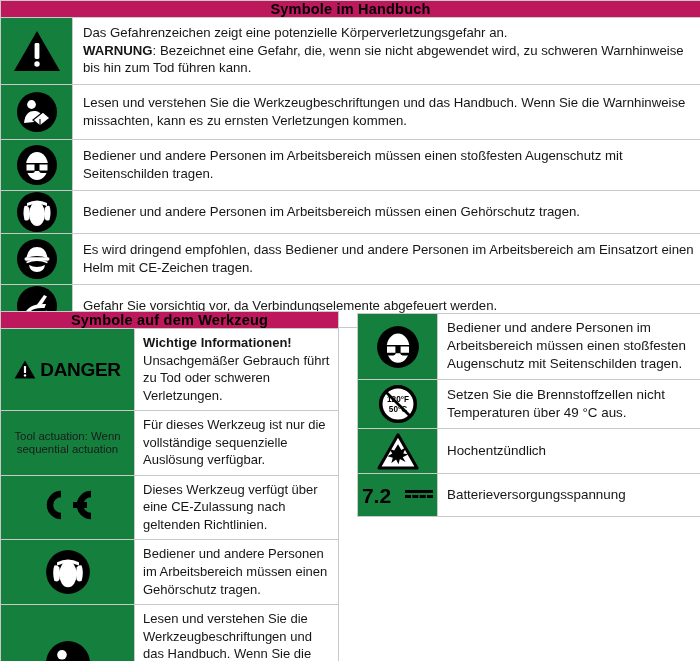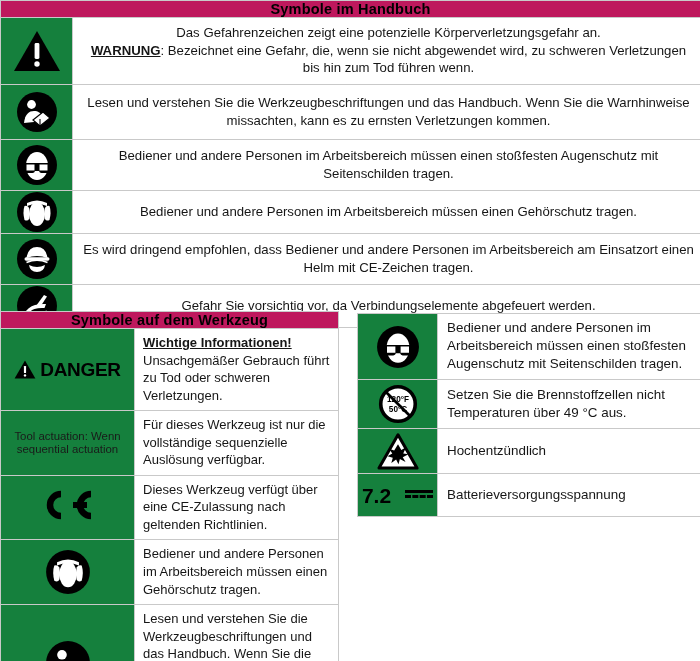--- a/index.html
+++ b/index.html
@@ -62,25 +62,25 @@
     text-align: center;
     vertical-align: middle;
   }
   .txtcell {
     background: #ffffff;
     padding: 6px 8px 7px 10px;
     font-size: 13.2px;
     line-height: 1.36;
     color: #161616;
   }
-  .txtcell b { font-weight: bold; text-decoration: underline; }
+  .txtcell b { font-weight: bold; }
 
   
   #t1 { left: 0px; top: 0px; width: 700px; }
-  #t1 .txtcell { font-size: 13.2px; padding: 5px 6px 6px 10px; text-align: center; }
+  #t1 .txtcell { font-size: 13.2px; padding: 5px 6px 6px 10px; }
 
   
   #t2 { left: 0px; top: 311px; width: 338px; }
   #t2 .txtcell { font-size: 13px; line-height: 1.35; padding: 5px 6px 6px 8px; }
   #t2 .hdr { font-size: 14.5px; margin-top: 24px; }
 
   
   #t3 { left: 357px; top: 313px; width: 343px; }
   #t3 .txtcell { font-size: 13.4px; line-height: 1.35; padding: 5px 6px 6px 9px; }
 
@@ -168,21 +168,21 @@
         <span class="ico">
           <svg width="48" height="42" viewBox="0 0 48 42" aria-hidden="true">
             <polygon points="24,1 47,41 1,41" fill="#000"></polygon>
             <rect x="21.6" y="13" width="4.8" height="16" rx="1.4" fill="#fff"></rect>
             <circle cx="24" cy="34" r="2.7" fill="#fff"></circle>
           </svg>
         </span>
       </td>
       <td class="txtcell">
         <span>Das Gefahrenzeichen zeigt eine potenzielle Körperverletzungsgefahr an.</span><br>
-        <b>WARNUNG</b><span>: Bezeichnet eine Gefahr, die, wenn sie nicht abgewendet wird, zu schweren Verletzungen bis hin zum Tod führen wenn.</span>
+        <b>WARNUNG</b><span>: Bezeichnet eine Gefahr, die, wenn sie nicht abgewendet wird, zu schweren Warnhinweise bis hin zum Tod führen kann.</span>
       </td>
     </tr>
 
     <tr>
       <td class="iconcell" style="height:54px">
         <span class="ico">
           <svg width="42" height="42" viewBox="0 0 42 42" aria-hidden="true">
             <circle cx="21" cy="21" r="20" fill="#000"></circle>
             <circle cx="15.5" cy="13.5" r="4.4" fill="#fff"></circle>
             <path d="M8 32 C9 23 13 20 18 20 C22 20 25 22 26 25 L18 31 Z" fill="#fff"></path>

